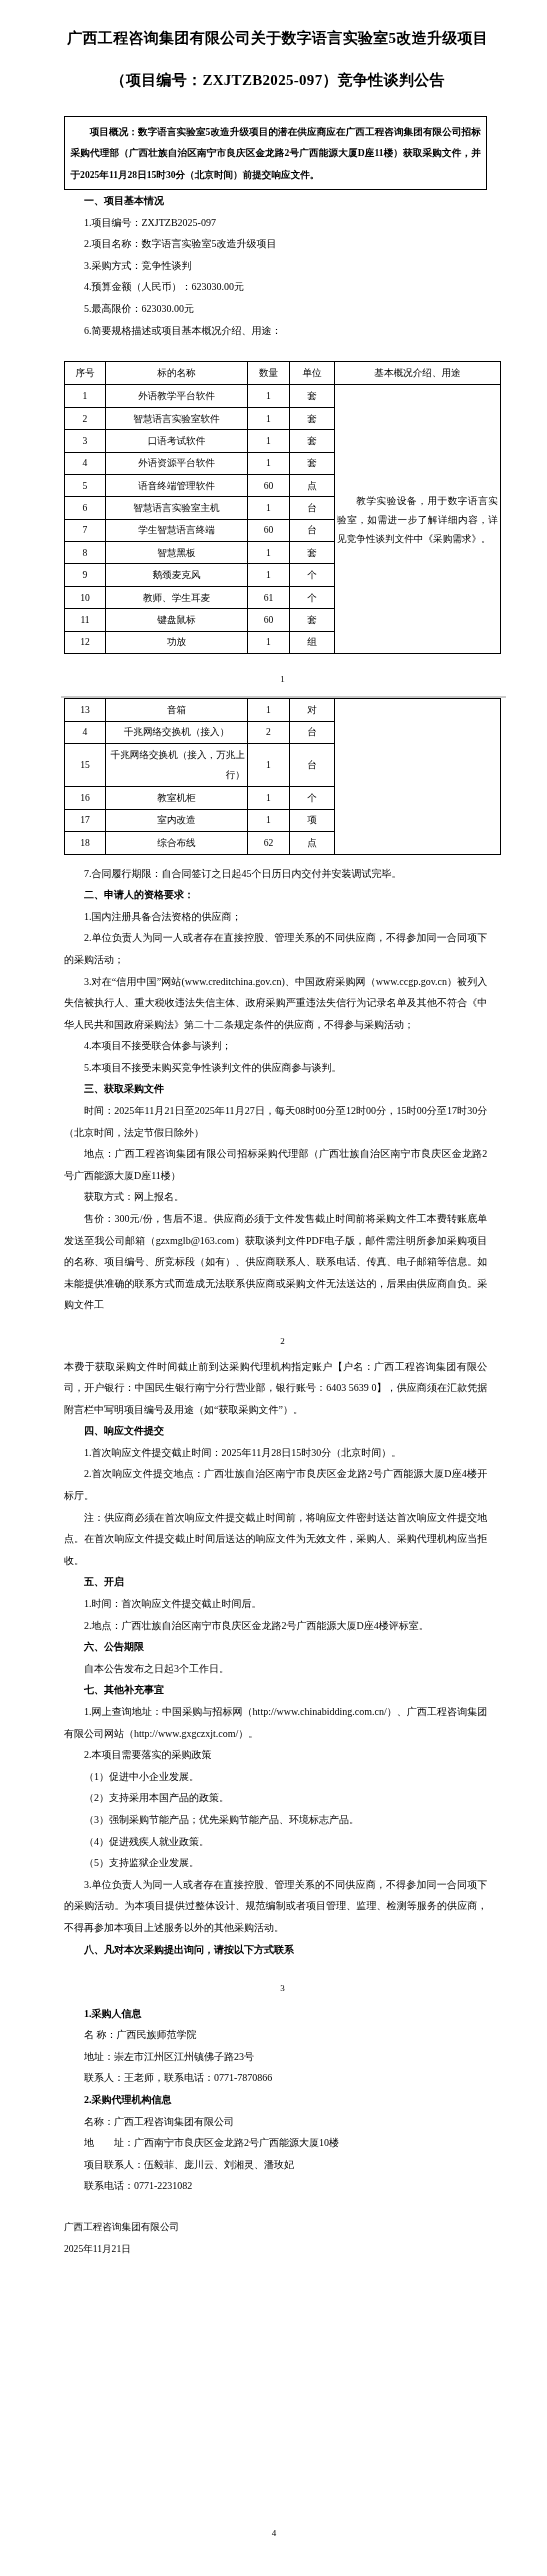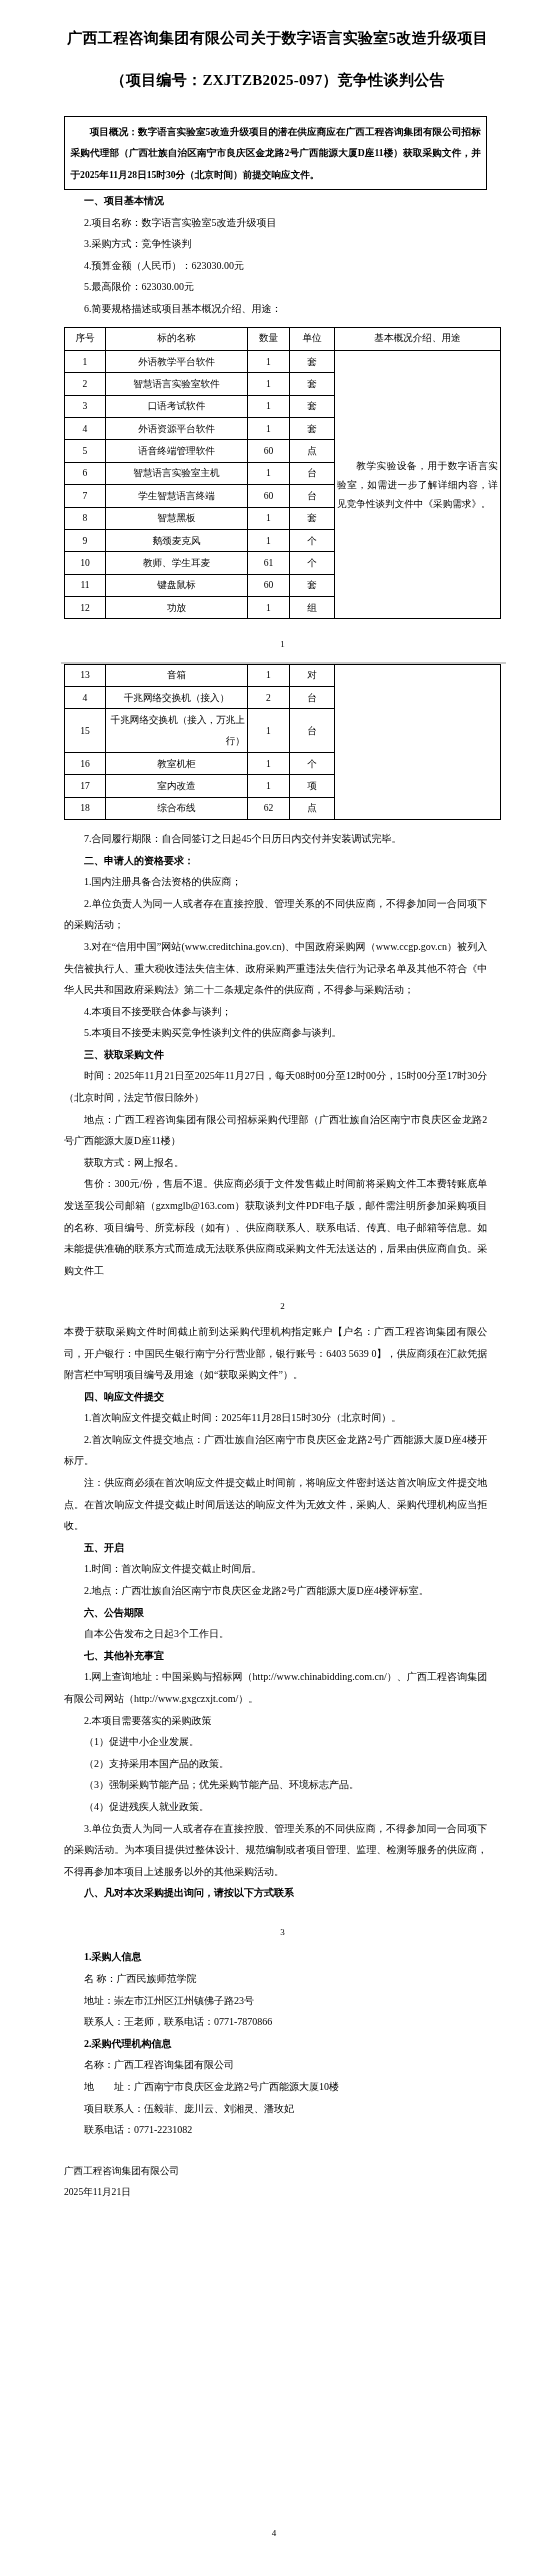--- a/index.html
+++ b/index.html
@@ -23,21 +23,21 @@
     margin: 15px 13.7px 0 0;
     padding: 3.4px 5.5px;
     font-weight: 700;
   }
   .overview-box p { margin: 0; text-indent: 2em; text-align: justify; line-height: 21.6px; }
 
   .body-block p, .sec-h { margin: 0 13.7px 0 0; line-height: 21.6px; text-align: justify; font-size: 10px; }
   .sec-h { font-weight: 700; }
   .ind { text-indent: 2em; }
 
-  .spec-table { border-collapse: collapse; table-layout: fixed; width: 437px; margin: 7px 0 0 0; border-radius: 25px; }
+  .spec-table { border-collapse: collapse; table-layout: fixed; width: 437px; margin: 20px 0 0 0; border-radius: 25px; }
   .spec-table col.c1 { width: 41px; }
   .spec-table col.c2 { width: 142px; }
   .spec-table col.c3 { width: 42px; }
   .spec-table col.c4 { width: 45px; }
   .spec-table col.c5 { width: 166px; }
   .spec-table th, .spec-table td {
     border: 0.7px solid #000; text-align: center; vertical-align: middle;
     font-size: 9.6px; font-weight: 400; padding: 0.7px 2.1px;
   }
   .spec-table th { height: 21px; }
@@ -67,20 +67,21 @@
       <div>广西工程咨询集团有限公司关于数字语言实验室5改造升级项目</div>
       <div>（项目编号：ZXJTZB2025-097）竞争性谈判公告</div>
     </div>
 
     <div class="overview-box">
       <p>项目概况：数字语言实验室5改造升级项目的潜在供应商应在广西工程咨询集团有限公司招标采购代理部（广西壮族自治区南宁市良庆区金龙路2号广西能源大厦D座11楼）获取采购文件，并于2025年11月28日15时30分（北京时间）前提交响应文件。</p>
     </div>
 
     <div class="body-block">
       <p class="sec-h ind">一、项目基本情况</p>
+      <p class="ind">1.项目编号：ZXJTZB2025-097</p>
       <p class="ind">2.项目名称：数字语言实验室5改造升级项目</p>
       <p class="ind">3.采购方式：竞争性谈判</p>
       <p class="ind">4.预算金额（人民币）：623030.00元</p>
       <p class="ind">5.最高限价：623030.00元</p>
       <p class="ind">6.简要规格描述或项目基本概况介绍、用途：</p>
     </div>
 
     <table class="spec-table">
       <colgroup>
           <col class="c1">
@@ -264,20 +265,21 @@
       <p class="sec-h ind">六、公告期限</p>
       <p class="ind">自本公告发布之日起3个工作日。</p>
 
       <p class="sec-h ind">七、其他补充事宜</p>
       <p class="ind">1.网上查询地址：中国采购与招标网（http://www.chinabidding.com.cn/）、广西工程咨询集团有限公司网站（http://www.gxgczxjt.com/）。</p>
       <p class="ind">2.本项目需要落实的采购政策</p>
       <p class="ind">（1）促进中小企业发展。</p>
       <p class="ind">（2）支持采用本国产品的政策。</p>
       <p class="ind">（3）强制采购节能产品；优先采购节能产品、环境标志产品。</p>
       <p class="ind">（4）促进残疾人就业政策。</p>
+      <p class="ind">（5）支持监狱企业发展。</p>
       <p class="ind">3.单位负责人为同一人或者存在直接控股、管理关系的不同供应商，不得参加同一合同项下的采购活动。为本项目提供过整体设计、规范编制或者项目管理、监理、检测等服务的供应商，不得再参加本项目上述服务以外的其他采购活动。</p>
 
       <p class="sec-h ind">八、凡对本次采购提出询问，请按以下方式联系</p>
     </div>
 
     <p class="pageno pageno-3">3</p>
 
     <div class="body-block">
       <p class="sec-h ind">1.采购人信息</p>
       <p class="ind">名 称：广西民族师范学院</p>

